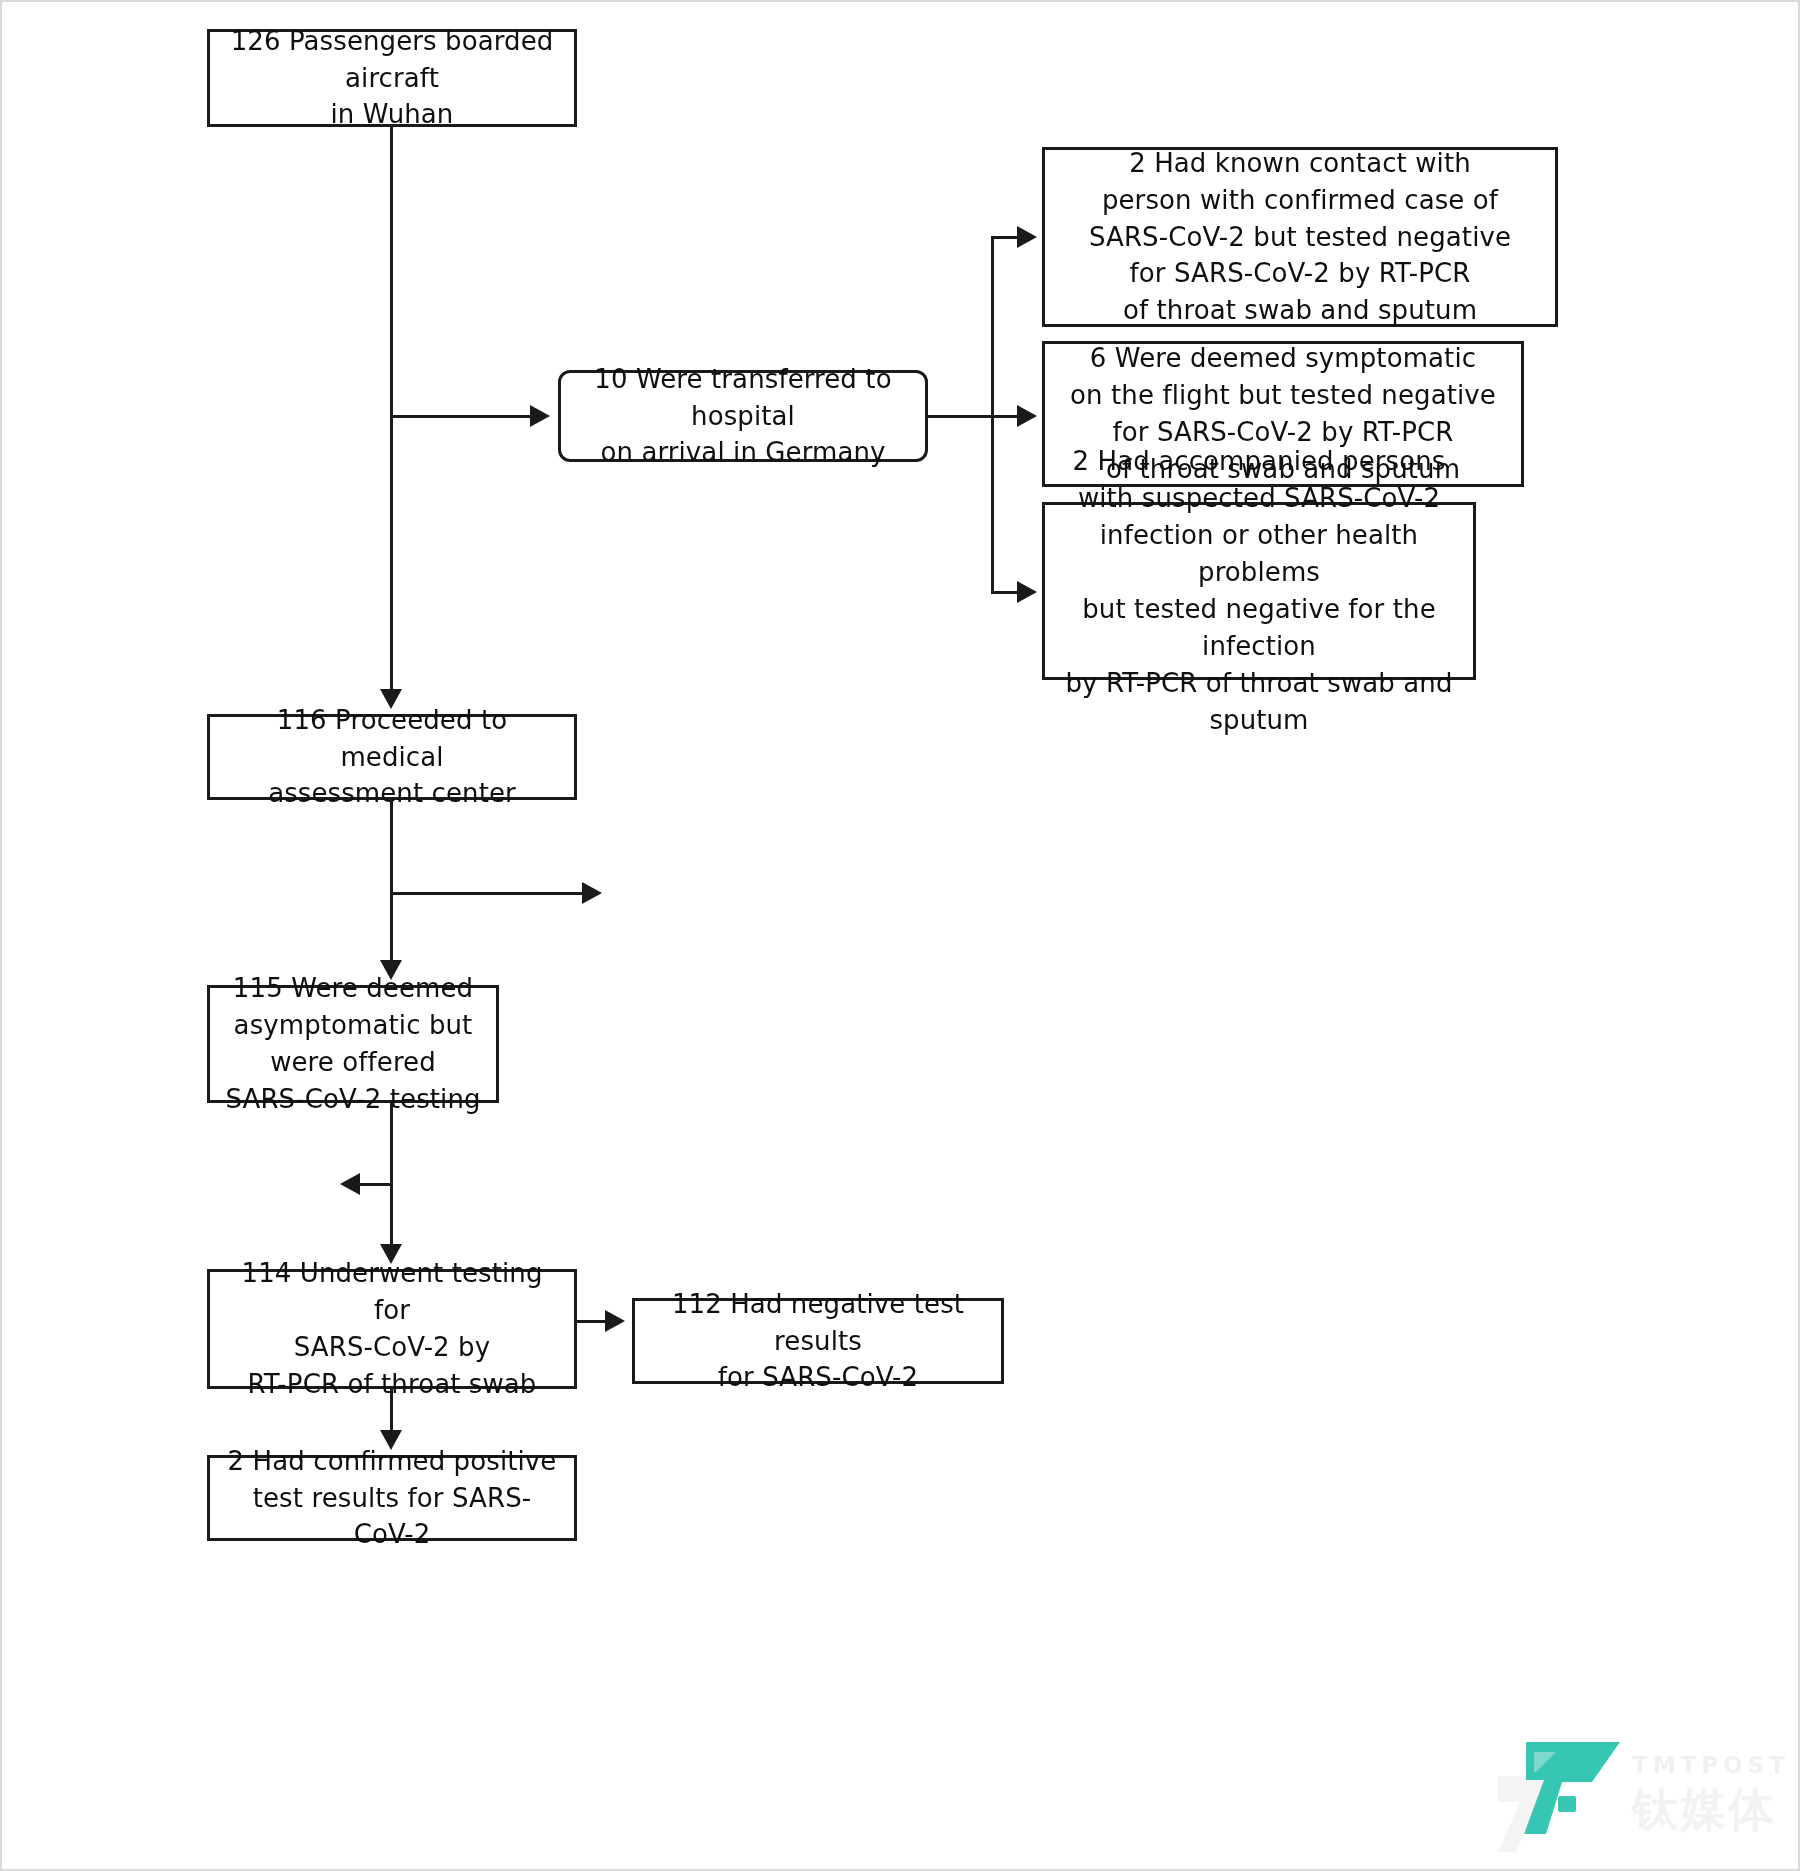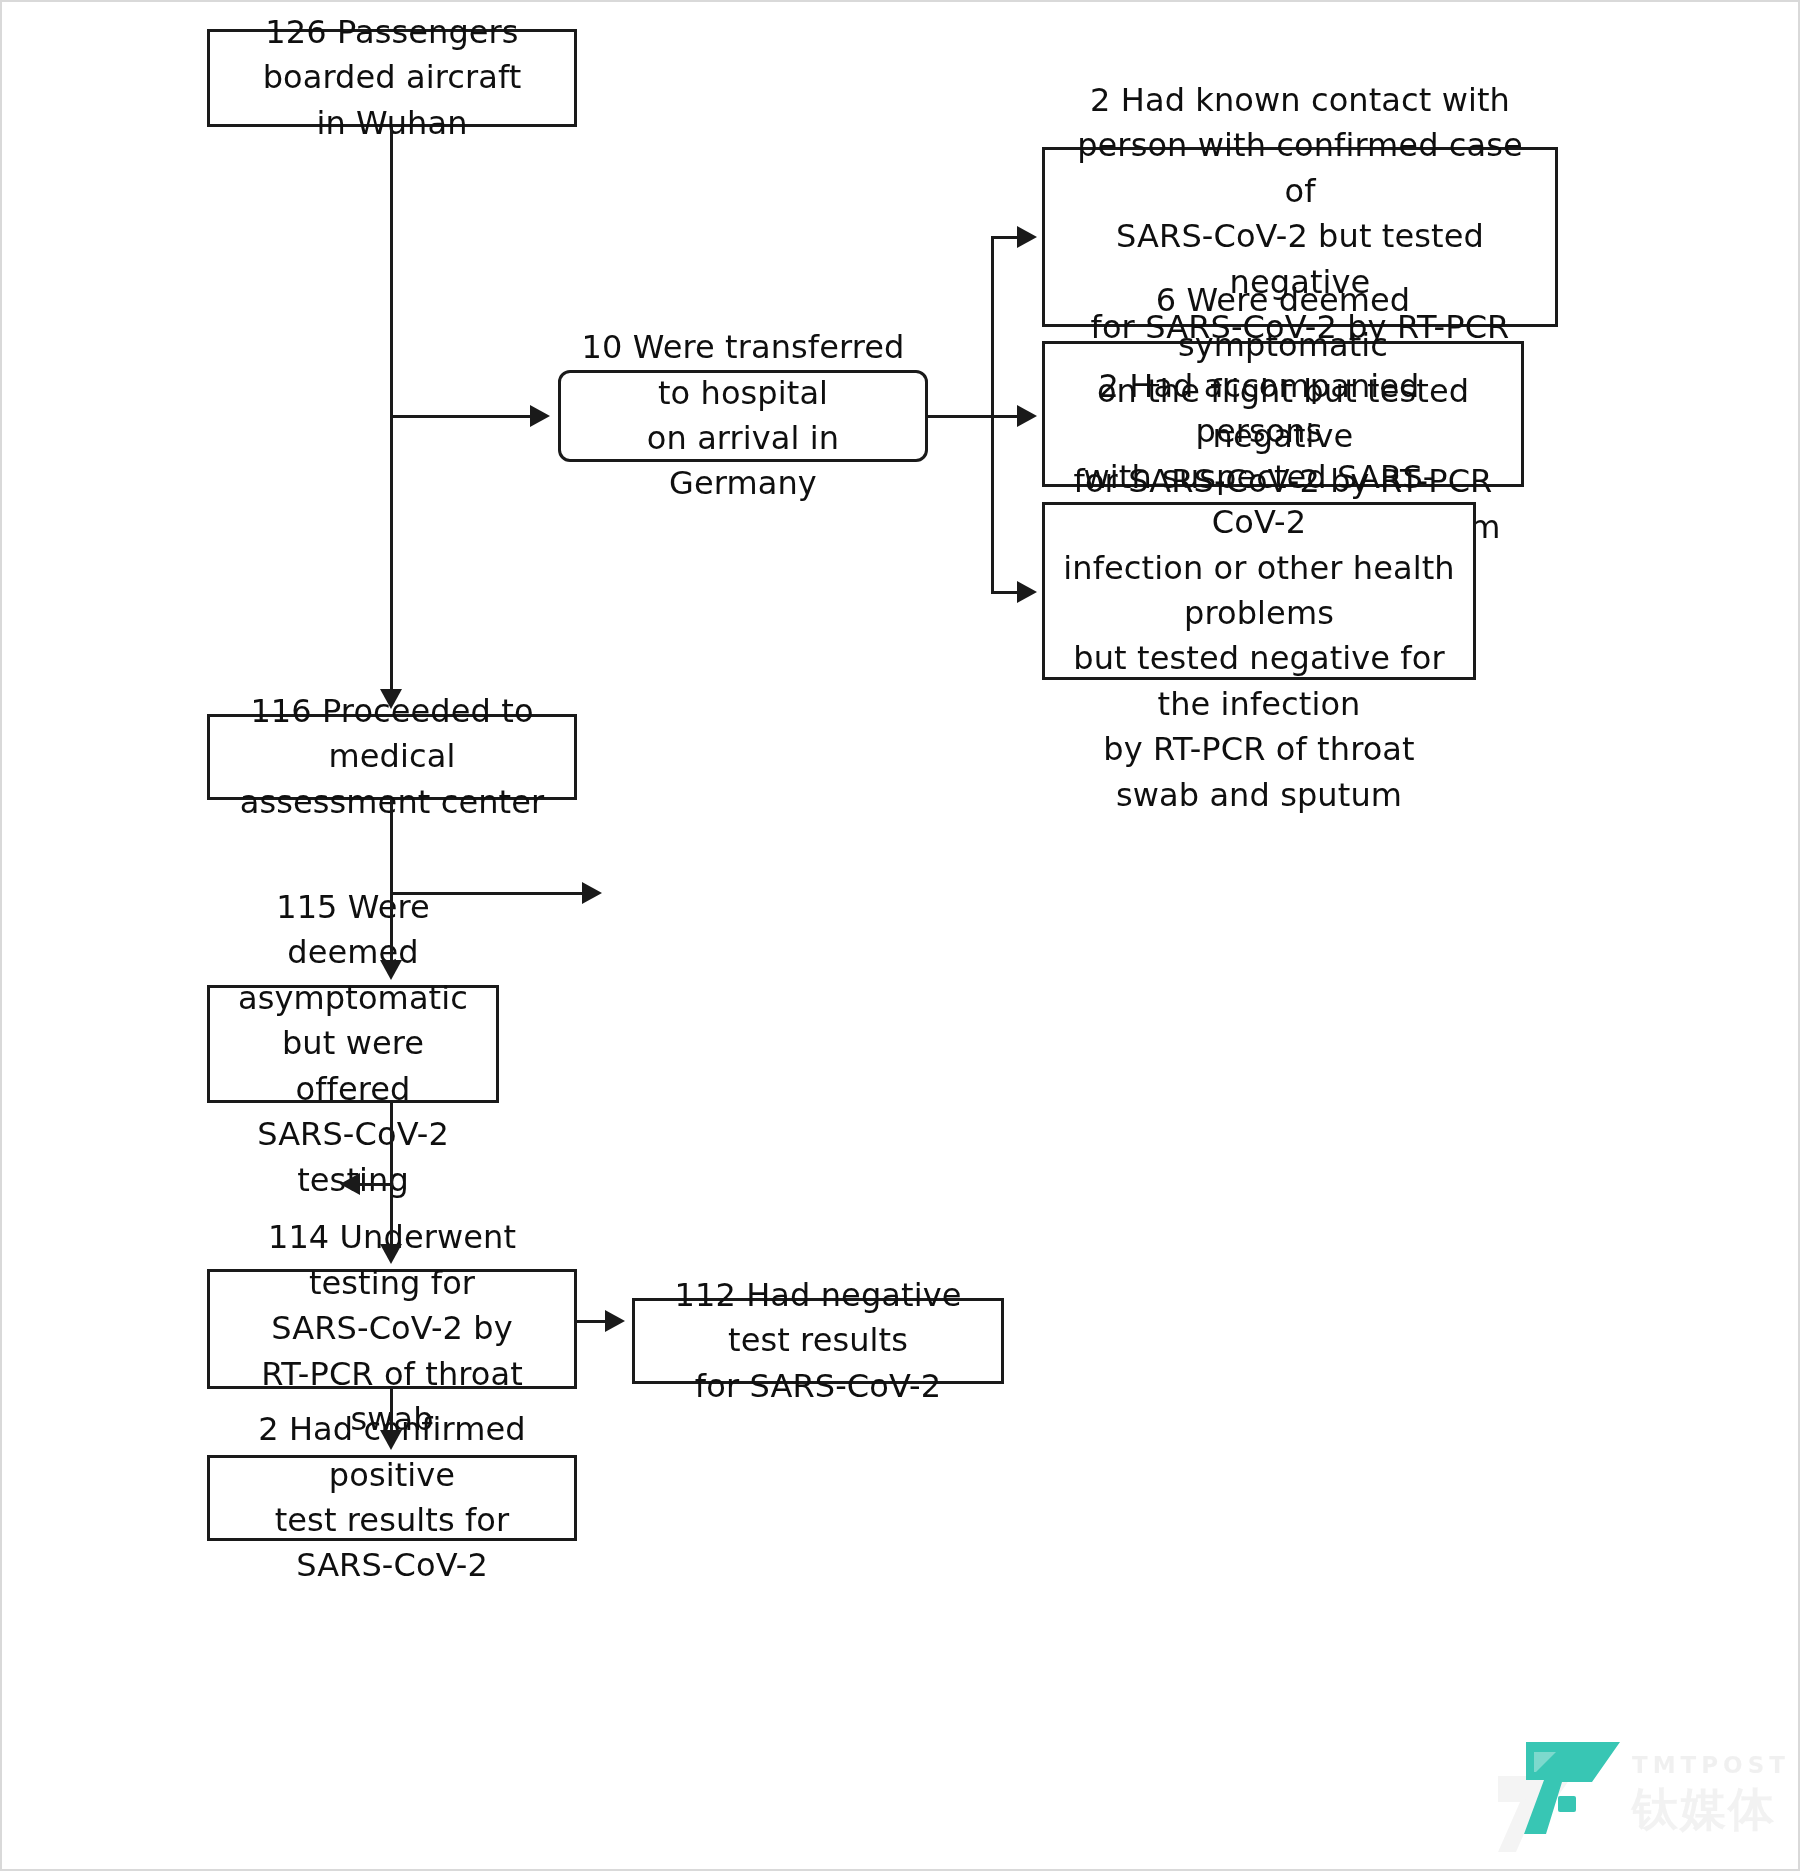--- a/index.html
+++ b/index.html
@@ -29,21 +29,21 @@
   
   .node {
     position: absolute;
     box-sizing: border-box;
     border: 3px solid #1a1a1a;
     background: #ffffff;
     display: flex;
     align-items: center;
     justify-content: center;
     text-align: center;
-    font-size: 32px;
+    font-size: 26px;
     line-height: 1.42;
     color: #0f0f0f;
     padding: 6px 14px;
     white-space: pre-line;
     letter-spacing: 0.1px;
   }
   .node.tight { padding: 4px 14px; }
   
   .ln {
     position: absolute;

